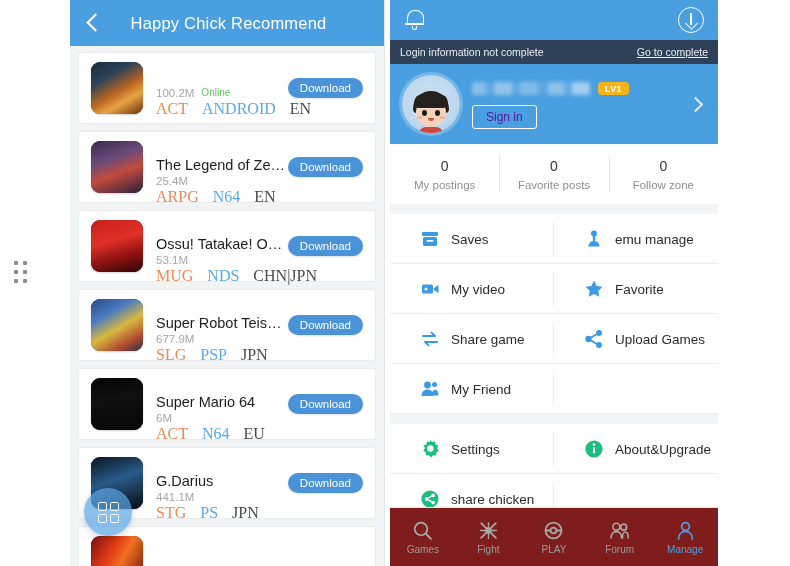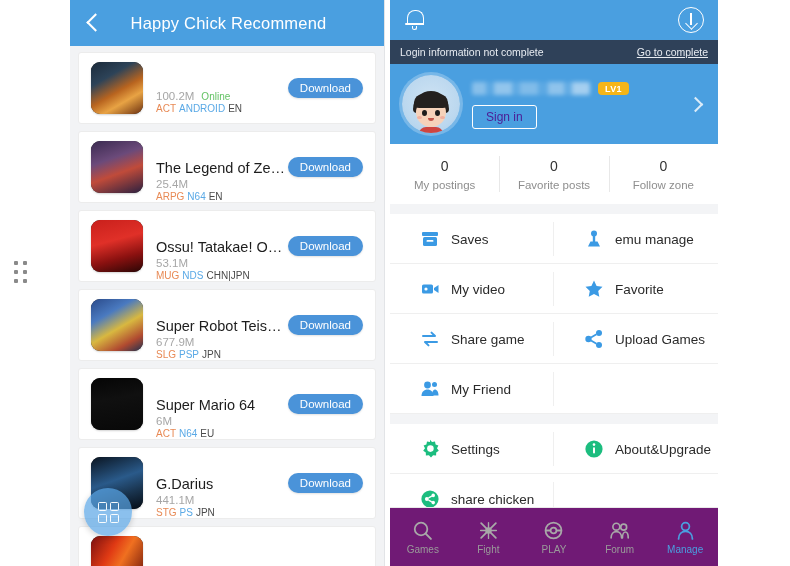--- a/index.html
+++ b/index.html
@@ -54,21 +54,21 @@
   }
   .thumb .t-inner { position:absolute; inset:0; }
   .meta { flex:1; min-width:0; padding-left:13px;margin-top:28px; }
   .g-title {
     font-size:14.5px; color:#1d1d1d; white-space:nowrap;
     overflow:hidden; text-overflow:ellipsis; margin-bottom:2px;
   }
   .g-sizerow { display:flex; align-items:center; gap:7px; margin-bottom:1px; }
   .g-size { font-size:11.5px; color:#a6a6a6; }
   .g-online { font-size:10px; color:#63c264; }
-  .g-tags { display:flex; align-items:center; gap:3px; font-size:10px; }
+  .g-tags { display:flex; align-items:center; gap:14px; font-size:16px;font-family:Liberation Serif, serif; }
   .tag-genre { color:#e88a55; }
   .tag-plat { color:#5aa9e6; }
   .tag-lang { color:#4a4a4a; }
   .dl-btn {
     flex:none; background:#4a93d9; color:#fff; font-size:11.5px;
     padding:4px 12px; border-radius:11px; cursor:pointer;
     box-shadow: 0 1px 2px rgba(0,0,0,.12); white-space:nowrap;
   }
   .fab {
     position:absolute; left:14px; bottom:30px; width:48px; height:48px;
@@ -171,21 +171,21 @@
     gap:11px; cursor:pointer; position:relative;
   }
   .mi::after { content:""; position:absolute; left:0; right:0; bottom:0; height:1px; background:#efefef; }
   .mi:nth-child(odd)::before { content:""; position:absolute; right:0; top:8px; bottom:8px; width:1px; background:#efefef; }
   .mi.blank { cursor:default; }
   .mi-lbl { font-size:13.5px; color:#2b2b2b; }
   .ico { width:20px; height:20px; flex:none; display:block; }
 
   
   .botnav {
-    position:absolute; left:0; right:0; bottom:0; height:59px; background:#701a75;
+    position:absolute; left:0; right:0; bottom:0; height:59px; background:#7f1d1d;
     display:flex; border-top:1px solid #e9e9e9;
   }
   .nav { flex:1; display:flex; flex-direction:column; align-items:center; justify-content:center; gap:3px; cursor:pointer; }
   .nav-lbl { font-size:10px; color:#9a9a9a; }
   .nav.active .nav-lbl { color:#4a9fe0; }
 </style>
 </head>
 <body>
 
 <div id="root">

